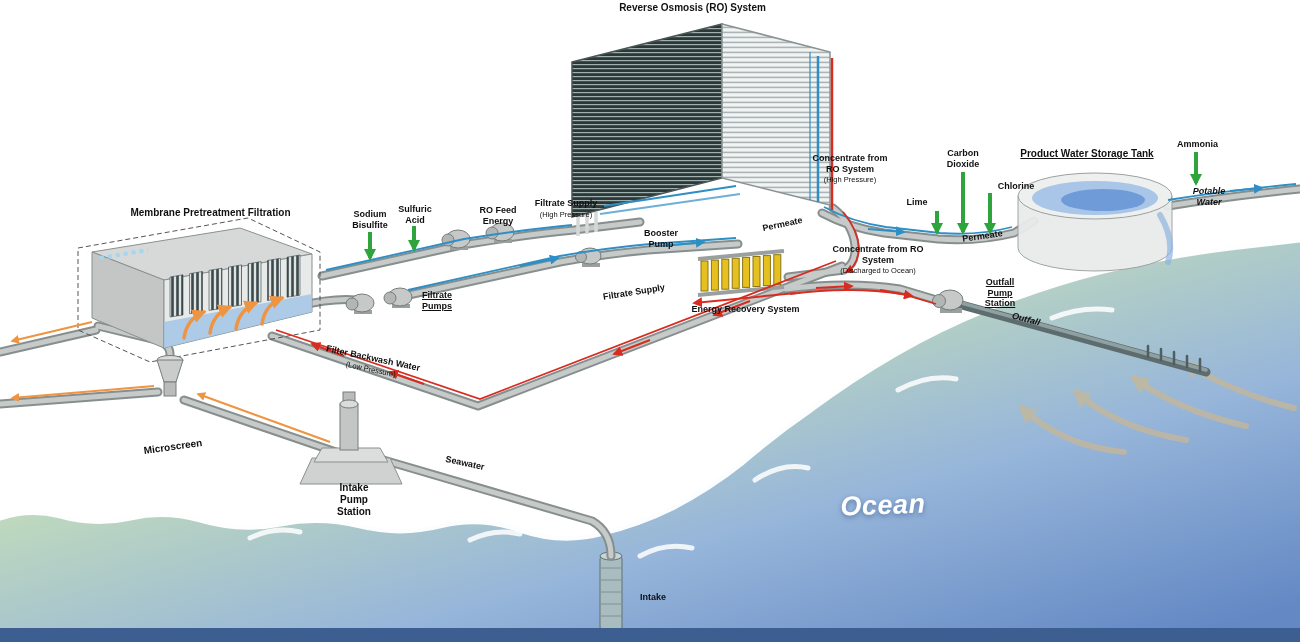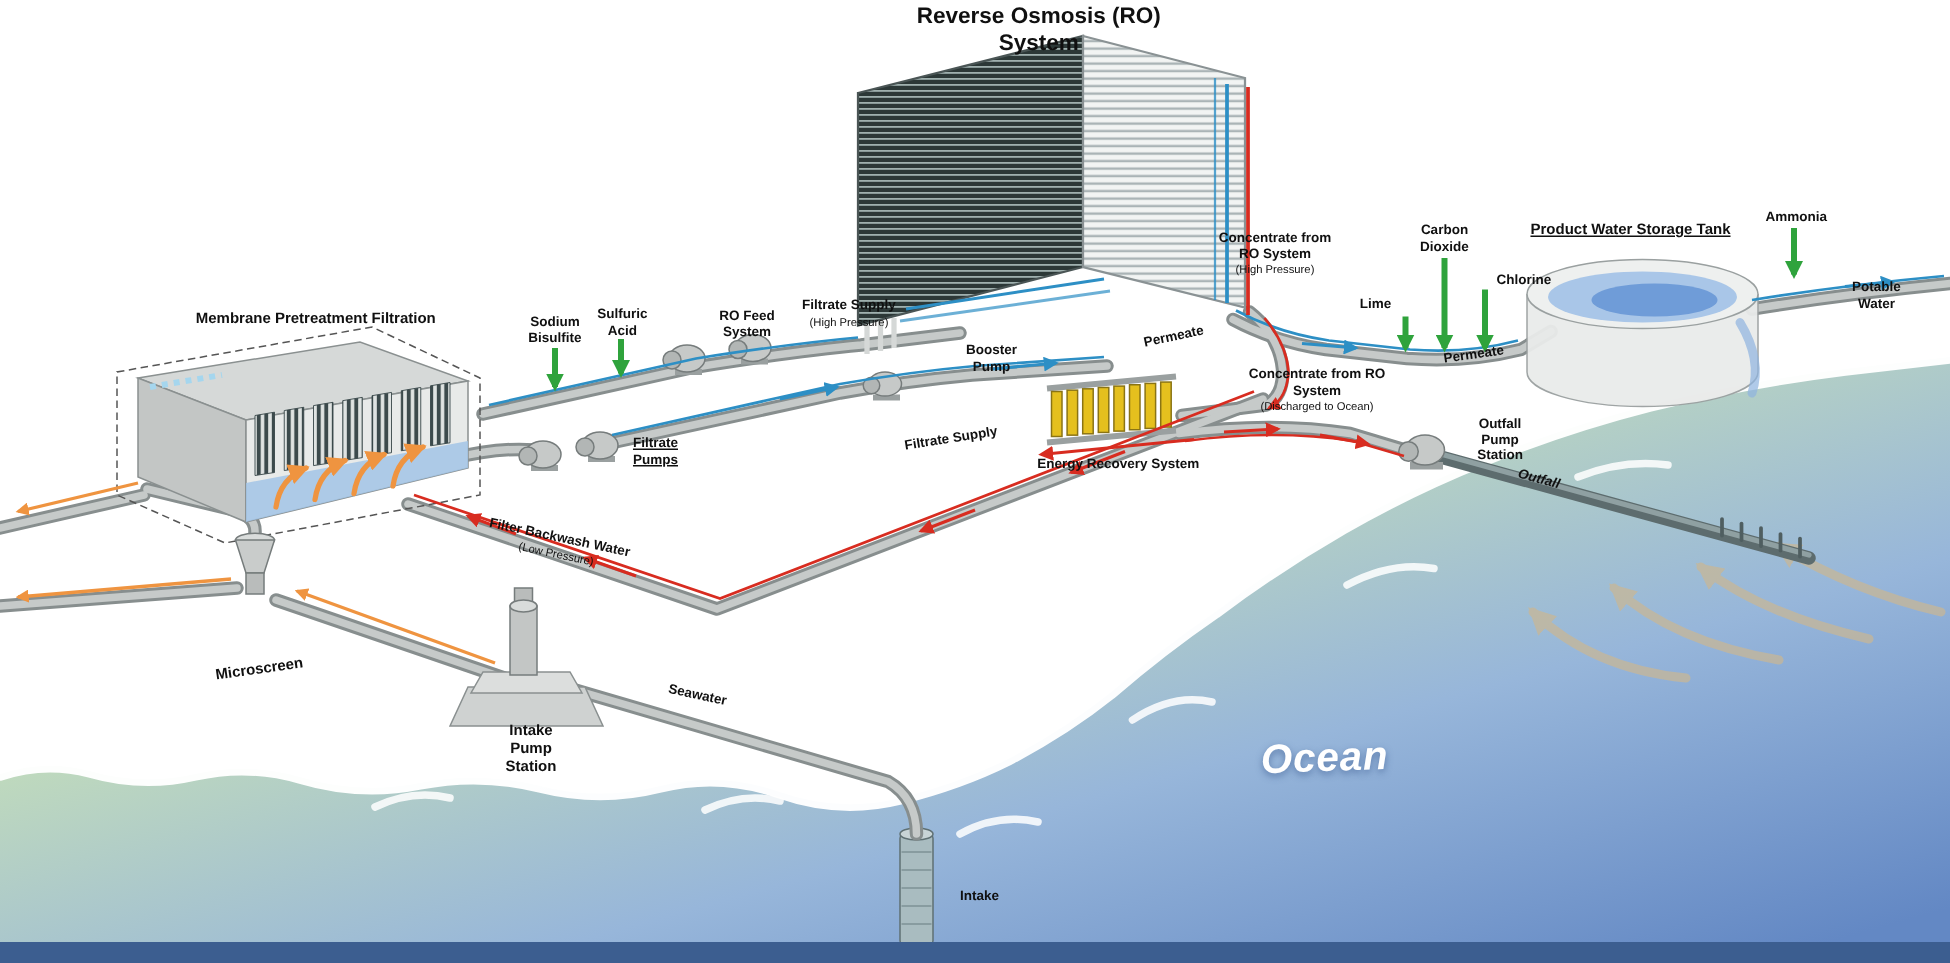--- a/index.html
+++ b/index.html
@@ -2,21 +2,21 @@
 <html><head>
 <meta charset="utf-8">
 <style>
   html,body{margin:0;padding:0;background:#fff;}
   #stage{position:relative;width:1300px;height:642px;overflow:hidden;background:#fff;
          font-family:"Liberation Sans","DejaVu Sans",sans-serif;}
   #art{position:absolute;inset:0;}
   .lbl{position:absolute;font:bold 9px/1.18 "Liberation Sans","DejaVu Sans",sans-serif;
        color:#101010;text-align:center;transform-origin:center;}
   .lbl.big{font-size:10px;}
-  .lbl.title{font-size:15px;}
+  .lbl.title{font-size:10px;}
   .note{font-size:7.5px;font-weight:normal;}
   .ocean-lbl{position:absolute;font:italic bold 27px "Liberation Sans","DejaVu Sans",sans-serif;
        color:#fff;text-shadow:0 2px 5px rgba(50,80,135,.55);letter-spacing:.5px;text-align:center;}
 </style>
 </head>
 <body>
 
 <div id="stage">
 
 <svg id="art" viewBox="0 0 1300 642" xmlns="http://www.w3.org/2000/svg">
@@ -283,47 +283,47 @@
     <path d="M990,193 L990,232" marker-end="url(#mGreen)"></path>
     <path d="M1196,152 L1196,183" marker-end="url(#mGreen)"></path>
   </g>
 
   <rect x="0" y="628" width="1300" height="14" fill="#3c5e90"></rect>
 </svg>
 
 <div class="lbl title" style="left:585px;top:2px;width:215px;">Reverse Osmosis (RO) System</div>
 <div class="lbl big" style="left:997px;top:148px;width:180px;text-decoration:underline;">Product Water Storage Tank</div>
 <div class="lbl" style="left:1170px;top:139px;width:55px;">Ammonia</div>
-<div class="lbl" style="left:1222px;top:186px;width:58px;">Potable Water</div>
+<div class="lbl" style="left:1180px;top:186px;width:58px;font-style:italic;">Potable Water</div>
 <div class="lbl" style="left:899px;top:197px;width:36px;">Lime</div>
 <div class="lbl" style="left:938px;top:148px;width:50px;">Carbon Dioxide</div>
 <div class="lbl" style="left:966px;top:181px;width:48px;padding-left:26px;">Chlorine</div>
 <div class="lbl" style="left:806px;top:153px;width:88px;">
   <span>Concentrate from RO System</span><br>
   <span class="note">(High Pressure)</span>
 </div>
 <div class="lbl" style="left:755px;top:219px;width:55px;transform:rotate(-12deg);">Permeate</div>
 <div class="lbl" style="left:955px;top:231px;width:55px;transform:rotate(-8deg);">Permeate</div>
 <div class="lbl big" style="left:118px;top:207px;width:185px;">Membrane Pretreatment Filtration</div>
 <div class="lbl" style="left:348px;top:209px;width:44px;">Sodium Bisulfite</div>
 <div class="lbl" style="left:393px;top:204px;width:44px;">Sulfuric Acid</div>
-<div class="lbl" style="left:472px;top:205px;width:52px;">RO Feed System</div>
+<div class="lbl" style="left:472px;top:205px;width:52px;">RO Feed Energy</div>
 <div class="lbl" style="left:534px;top:198px;width:64px;">
   <span>Filtrate Supply</span><br>
   <span class="note">(High Pressure)</span>
 </div>
 <div class="lbl" style="left:612px;top:228px;width:48px;margin-left:25px;">Booster Pump</div>
 <div class="lbl" style="left:415px;top:290px;width:44px;text-decoration:underline;">Filtrate Pumps</div>
 <div class="lbl" style="left:598px;top:287px;width:72px;transform:rotate(-9deg);">Filtrate Supply</div>
 <div class="lbl" style="left:688px;top:304px;width:115px;">Energy Recovery System</div>
 <div class="lbl" style="left:832px;top:244px;width:92px;">
   <span>Concentrate from RO System</span><br>
   <span class="note">(Discharged to Ocean)</span>
 </div>
-<div class="lbl" style="left:976px;top:277px;width:48px;">Outfall Pump Station</div>
+<div class="lbl" style="left:976px;top:277px;width:48px;text-decoration:underline;">Outfall Pump Station</div>
 <div class="lbl" style="left:1002px;top:314px;width:48px;transform:rotate(15deg);font-style:italic;">Outfall</div>
 <div class="lbl" style="left:318px;top:353px;width:108px;transform:rotate(12deg);">
   <span>Filter Backwash Water</span><br>
   <span class="note">(Low Pressure)</span>
 </div>
 <div class="lbl big" style="left:134px;top:441px;width:78px;transform:rotate(-8deg);">Microscreen</div>
 <div class="lbl big" style="left:328px;top:482px;width:52px;">Intake Pump Station</div>
 <div class="lbl" style="left:435px;top:458px;width:60px;transform:rotate(12deg);">Seawater</div>
 <div class="lbl" style="left:626px;top:592px;width:40px;text-align:right;">Intake</div>
 <div class="ocean-lbl" style="left:818px;top:490px;width:130px;transform:rotate(-2deg);">Ocean</div>

